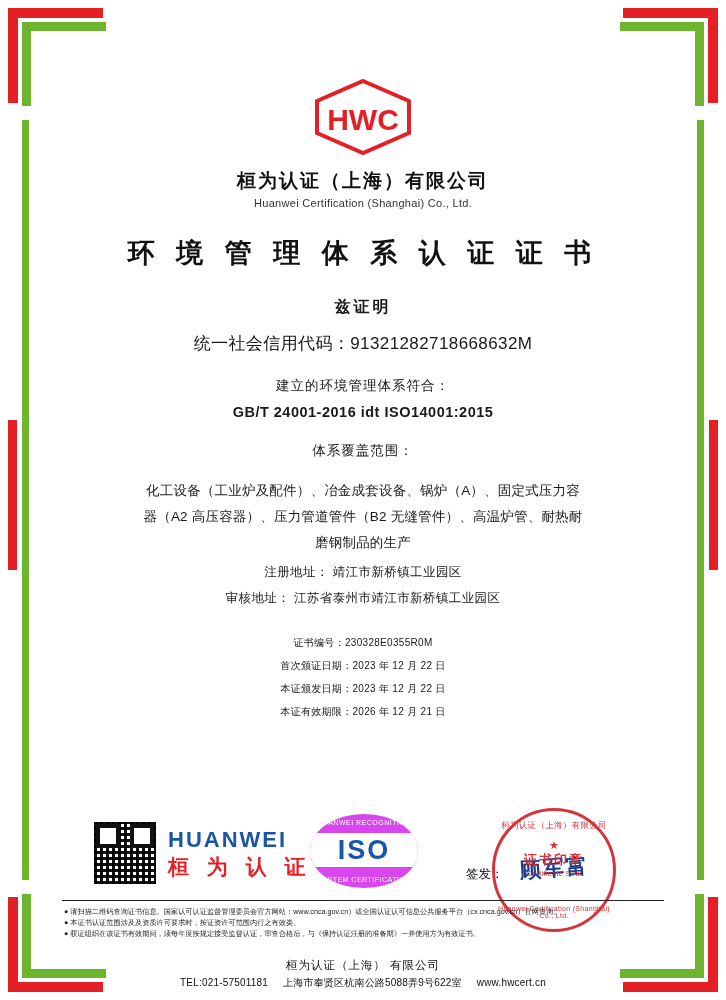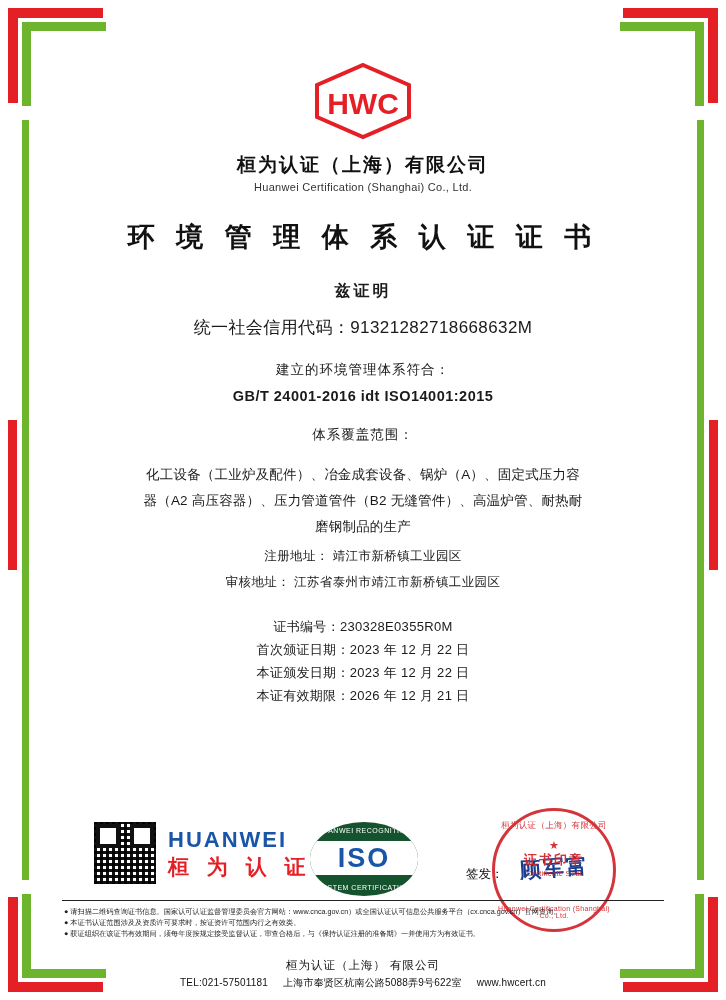--- a/index.html
+++ b/index.html
@@ -78,21 +78,21 @@
   }
   .edge-red.left  { left: 8px;  top: 420px; width: 9px; height: 150px; }
   .edge-red.right { right: 8px; top: 420px; width: 9px; height: 150px; }
 
   
   .content {
     position: absolute;
     top: 0; left: 0;
     width: 726px;
     height: 1000px;
-    padding: 0 60px;
+    padding: 16px 60px;
     box-sizing: border-box;
     text-align: center;
   }
 
   .logo-wrap {
     margin-top: 62px;
     height: 78px;
   }
 
   .org-cn {
@@ -165,21 +165,21 @@
 
   .addr {
     margin-top: 8px;
     font-size: 12.5px;
     letter-spacing: 0.4px;
   }
   .addr.second { margin-top: 9px; }
 
   .meta {
     margin-top: 24px;
-    font-size: 13px;
+    font-size: 10px;
     line-height: 23px;
     letter-spacing: 0.3px;
   }
 
   
   .badges {
     position: absolute;
     left: 0;
     top: 808px;
     width: 726px;
@@ -225,25 +225,25 @@
     font-size: 21px;
     font-weight: bold;
     color: #e41f25;
     letter-spacing: 6px;
     line-height: 26px;
   }
 
   .iso-badge {
     position: absolute;
     left: 310px;
-    top: 14px;
+    top: 6px;
     width: 108px;
     height: 74px;
     border-radius: 50%;
-    background: #14532d;
+    background: #d946ef;
     color: #fff;
     overflow: hidden;
   }
   .iso-badge .iso-top {
     position: absolute;
     top: 5px; left: 0; right: 0;
     font-size: 7px;
     letter-spacing: 0.5px;
     text-align: center;
   }

